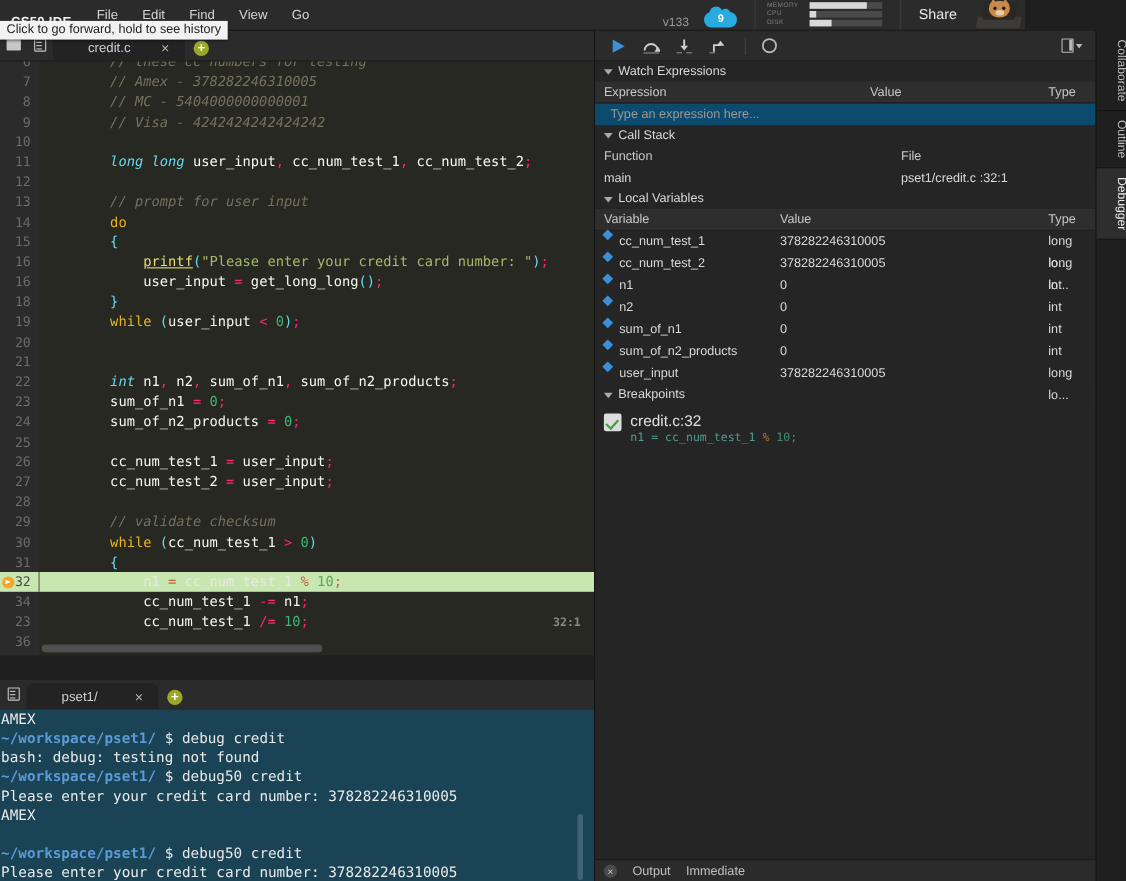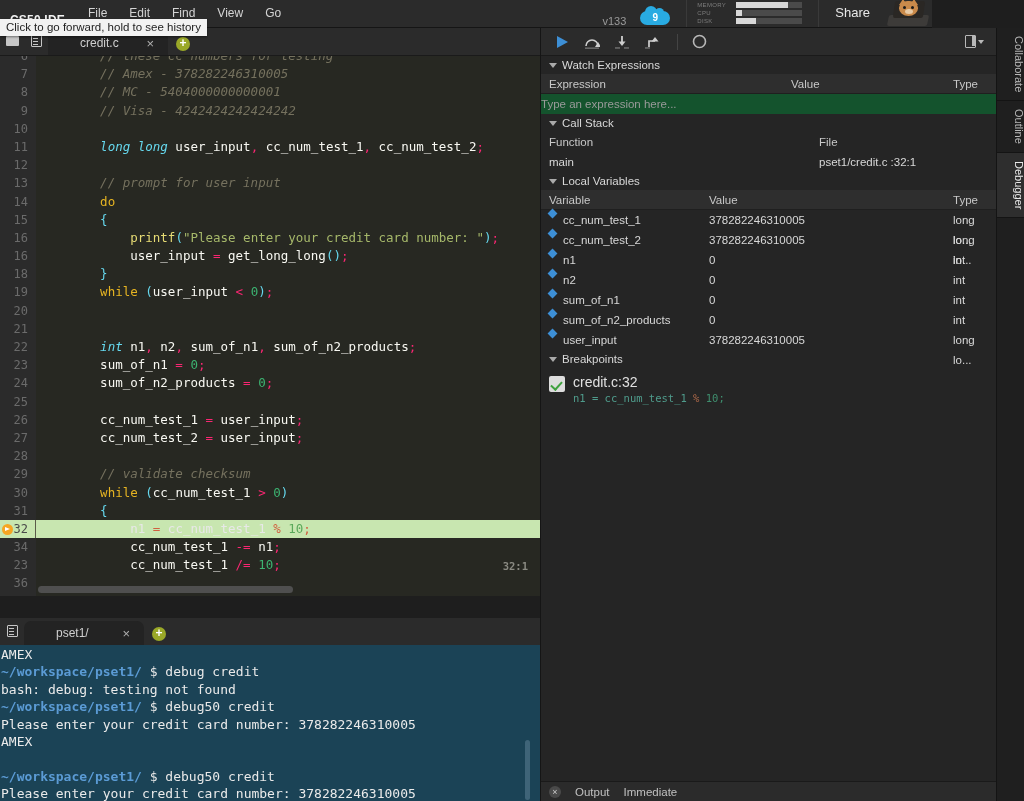--- a/index.html
+++ b/index.html
@@ -172,21 +172,21 @@
   .bp-marker:after {
     content:""; position:absolute; left:3px; top:3.2px;
     width:0; height:0; border-top:2.5px solid transparent;
     border-bottom:2.5px solid transparent; border-left:5px solid #fff;
   }
   
   .c-com { color:#75715e; font-style:italic; }
   .c-kw2 { color:#e6b422; }
   .c-type{ color:#66d9ef; font-style:italic; }
   .c-str { color:#a6b86a; }
-  .c-fn  { color:#e6db74; }
+  .c-fn  { color:#e6db74;text-decoration:underline; }
   .c-op  { color:#f92672; }
   .c-paren { color:#66d9ef; }
   .c-plain { color:#f8f8f2; }
   .c-green { color:#3cb371; }
   .hl .c-hvar { color:#e8e8e8; }
   .hl .c-hop { color:#d06040; }
   .hl .c-hnum { color:#5aa85a; }
 
   .pos-indicator {
     position:absolute; right:12px; bottom:24px; color:#8a8a82;
@@ -261,22 +261,22 @@
     height:20px; line-height:20px; background:#2e2e2e; color:#c8c8c8;
     font-size:11.5px; position:relative; border-bottom:1px solid #1f1f1f;
   }
   .col-head span { position:absolute; top:0; }
   .tbl-row {
     height:20px; line-height:20px; font-size:11.5px; position:relative;
     color:#d8d8d8;
   }
   .tbl-row span { position:absolute; top:0; }
   .input-row {
-    height:20px; line-height:20px; background:#14532d; color:#9a9a9a;
-    font-size:11.5px; 
+    height:20px; line-height:20px; background:#0c4a6e; color:#9a9a9a;
+    font-size:11.5px; padding-left:14px;
   }
   .diamond {
     position:absolute; left:8px; top:6px; width:7px; height:7px;
     background:#3d8fd6; transform:rotate(45deg);
   }
   .bp-row {
     padding:7px 0 8px 8px; display:flex; align-items:flex-start; gap:8px;
   }
   .bp-check {
     width:16px; height:16px; background:#ddd; border-radius:2px;

